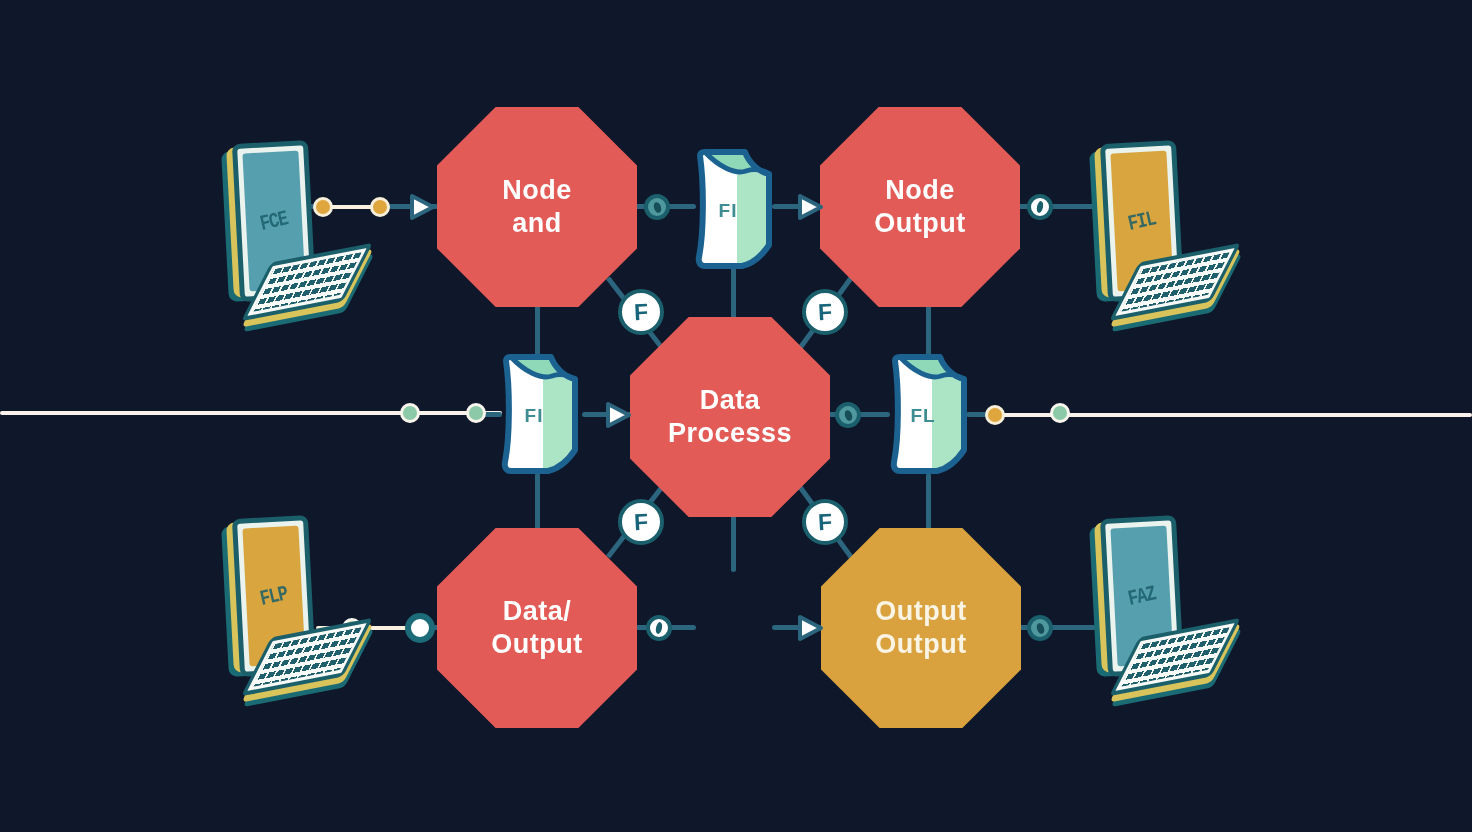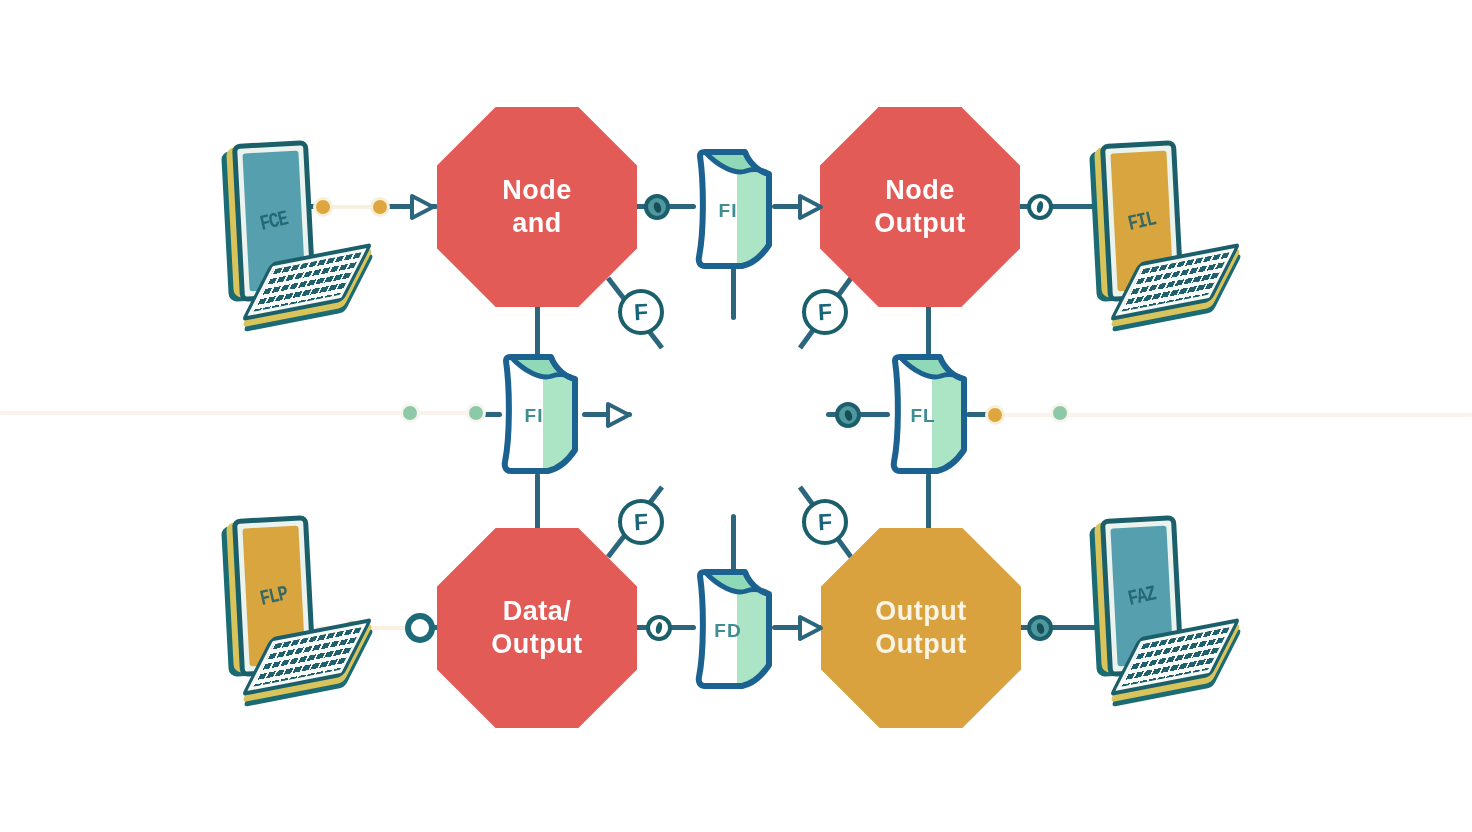--- a/index.html
+++ b/index.html
@@ -1,16 +1,16 @@
 <!DOCTYPE html>
 <html><head>
 <meta charset="utf-8">
 <style>
   html,body{margin:0;padding:0;background:#F3A49D;font-family:"Liberation Sans",sans-serif;}
-  .canvas{position:relative;width:1472px;height:832px;background:#ffffff;overflow:hidden;}
+  .canvas{position:relative;width:1472px;height:832px;background:#0f172a;overflow:hidden;}
 
   
   .hline{position:absolute;height:5px;background:#2C657E;border-radius:3px;}
   .vline{position:absolute;width:5px;background:#2C657E;border-radius:3px;}
   .wline{position:absolute;height:4px;background:#FBF3EB;border-radius:2px;}
   .wline.cream{background:#F9F0DF;}
   svg.diag{position:absolute;left:0;top:0;width:1472px;height:832px;pointer-events:none;}
 
   
   .octagon{position:absolute;width:200px;height:200px;display:flex;align-items:center;justify-content:center;
@@ -112,20 +112,26 @@
       <span>Node</span>
       <span>and</span>
     </div>
   </div>
   <div class="octagon red" style="left:820px;top:107px;">
     <div class="oct-label">
       <span>Node</span>
       <span>Output</span>
     </div>
   </div>
+  <div class="octagon red" style="left:630px;top:317px;">
+    <div class="oct-label">
+      <span>Data</span>
+      <span>Processs</span>
+    </div>
+  </div>
   <div class="octagon red" style="left:437px;top:528px;">
     <div class="oct-label">
       <span>Data/</span>
       <span>Output</span>
     </div>
   </div>
   <div class="octagon gold" style="left:821px;top:528px;">
     <div class="oct-label">
       <span>Output</span>
       <span>Output</span>
@@ -152,29 +158,20 @@
   </div>
   <div class="doc" style="left:883px;top:351px;">
     <svg viewBox="0 0 90 130">
       <path d="M12,10 C12,7 14,6 17,6 L57,6 C61,17 71,26 81,28 L81,99 C73,111 63,118 54,120 L17,120 C12,120 10,116 11,111 C16,86 16,38 12,10 Z" fill="#FFFFFF"></path>
       <path d="M52,8 C55,18 65,27 78,29 L78,99 C71,110 62,116 54,118 L49,118 L49,30 C51,22 52,14 52,8 Z" fill="#ACE4C6"></path>
       <path d="M17,6 L57,6 C61,17 71,26 81,28 C75,24 66,22 58,25 C47,29 30,20 17,6 Z" fill="#8FD9B9" stroke="#1C6290" stroke-width="5" stroke-linejoin="round"></path>
       <path d="M12,10 C12,7 14,6 17,6 L57,6 C61,17 71,26 81,28 L81,99 C73,111 63,118 54,120 L17,120 C12,120 10,116 11,111 C16,86 16,38 12,10 Z" fill="none" stroke="#1C6290" stroke-width="6" stroke-linejoin="round"></path>
     </svg>
     <span class="doc-label">FL</span>
   </div>
-  <div class="doc" style="left:688px;top:566px;">
-    <svg viewBox="0 0 90 130">
-      <path d="M12,10 C12,7 14,6 17,6 L57,6 C61,17 71,26 81,28 L81,99 C73,111 63,118 54,120 L17,120 C12,120 10,116 11,111 C16,86 16,38 12,10 Z" fill="#FFFFFF"></path>
-      <path d="M52,8 C55,18 65,27 78,29 L78,99 C71,110 62,116 54,118 L49,118 L49,30 C51,22 52,14 52,8 Z" fill="#ACE4C6"></path>
-      <path d="M17,6 L57,6 C61,17 71,26 81,28 C75,24 66,22 58,25 C47,29 30,20 17,6 Z" fill="#8FD9B9" stroke="#1C6290" stroke-width="5" stroke-linejoin="round"></path>
-      <path d="M12,10 C12,7 14,6 17,6 L57,6 C61,17 71,26 81,28 L81,99 C73,111 63,118 54,120 L17,120 C12,120 10,116 11,111 C16,86 16,38 12,10 Z" fill="none" stroke="#1C6290" stroke-width="6" stroke-linejoin="round"></path>
-    </svg>
-    <span class="doc-label">FD</span>
-  </div>
 
   <div class="f-badge" style="left:618px;top:289px;">
     <span>F</span>
   </div>
   <div class="f-badge" style="left:802px;top:289px;">
     <span>F</span>
   </div>
   <div class="f-badge" style="left:618px;top:499px;">
     <span>F</span>
   </div>

